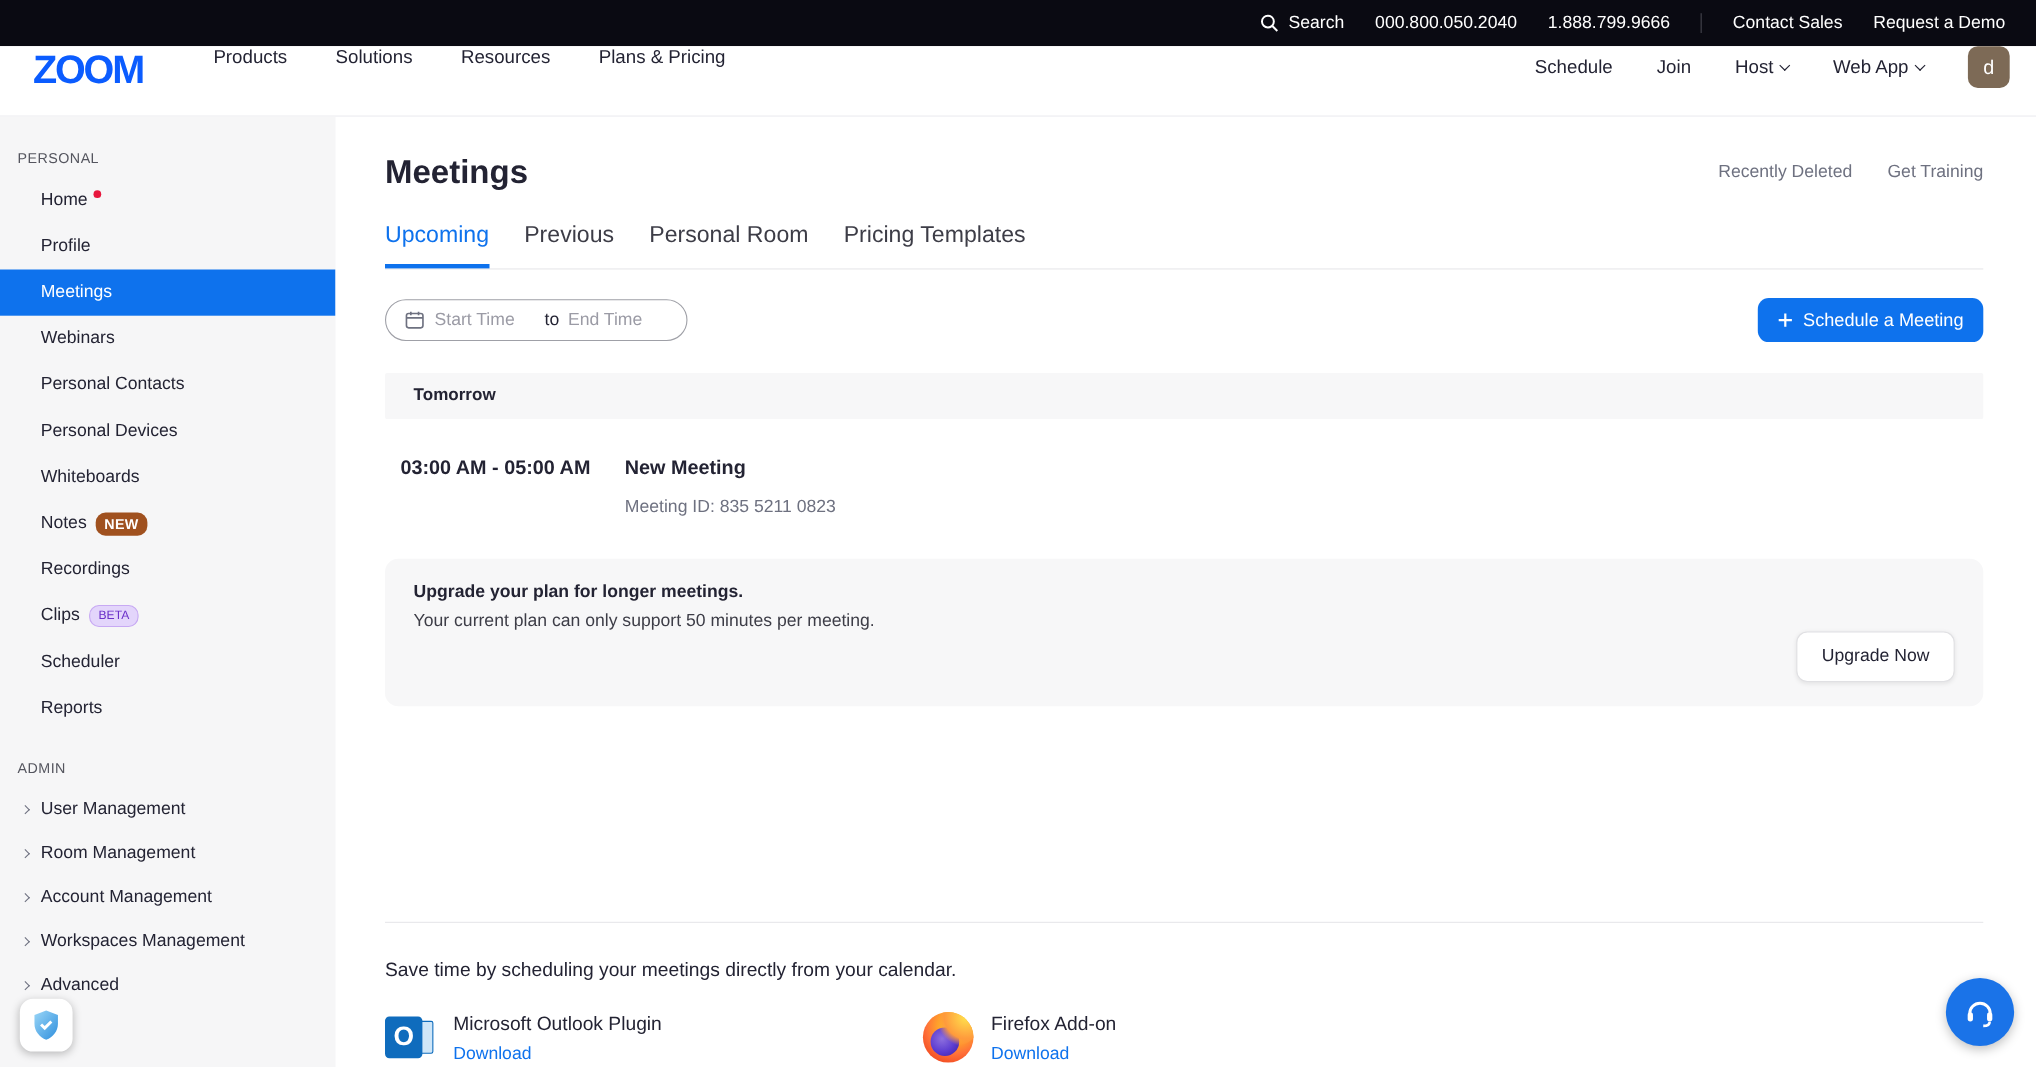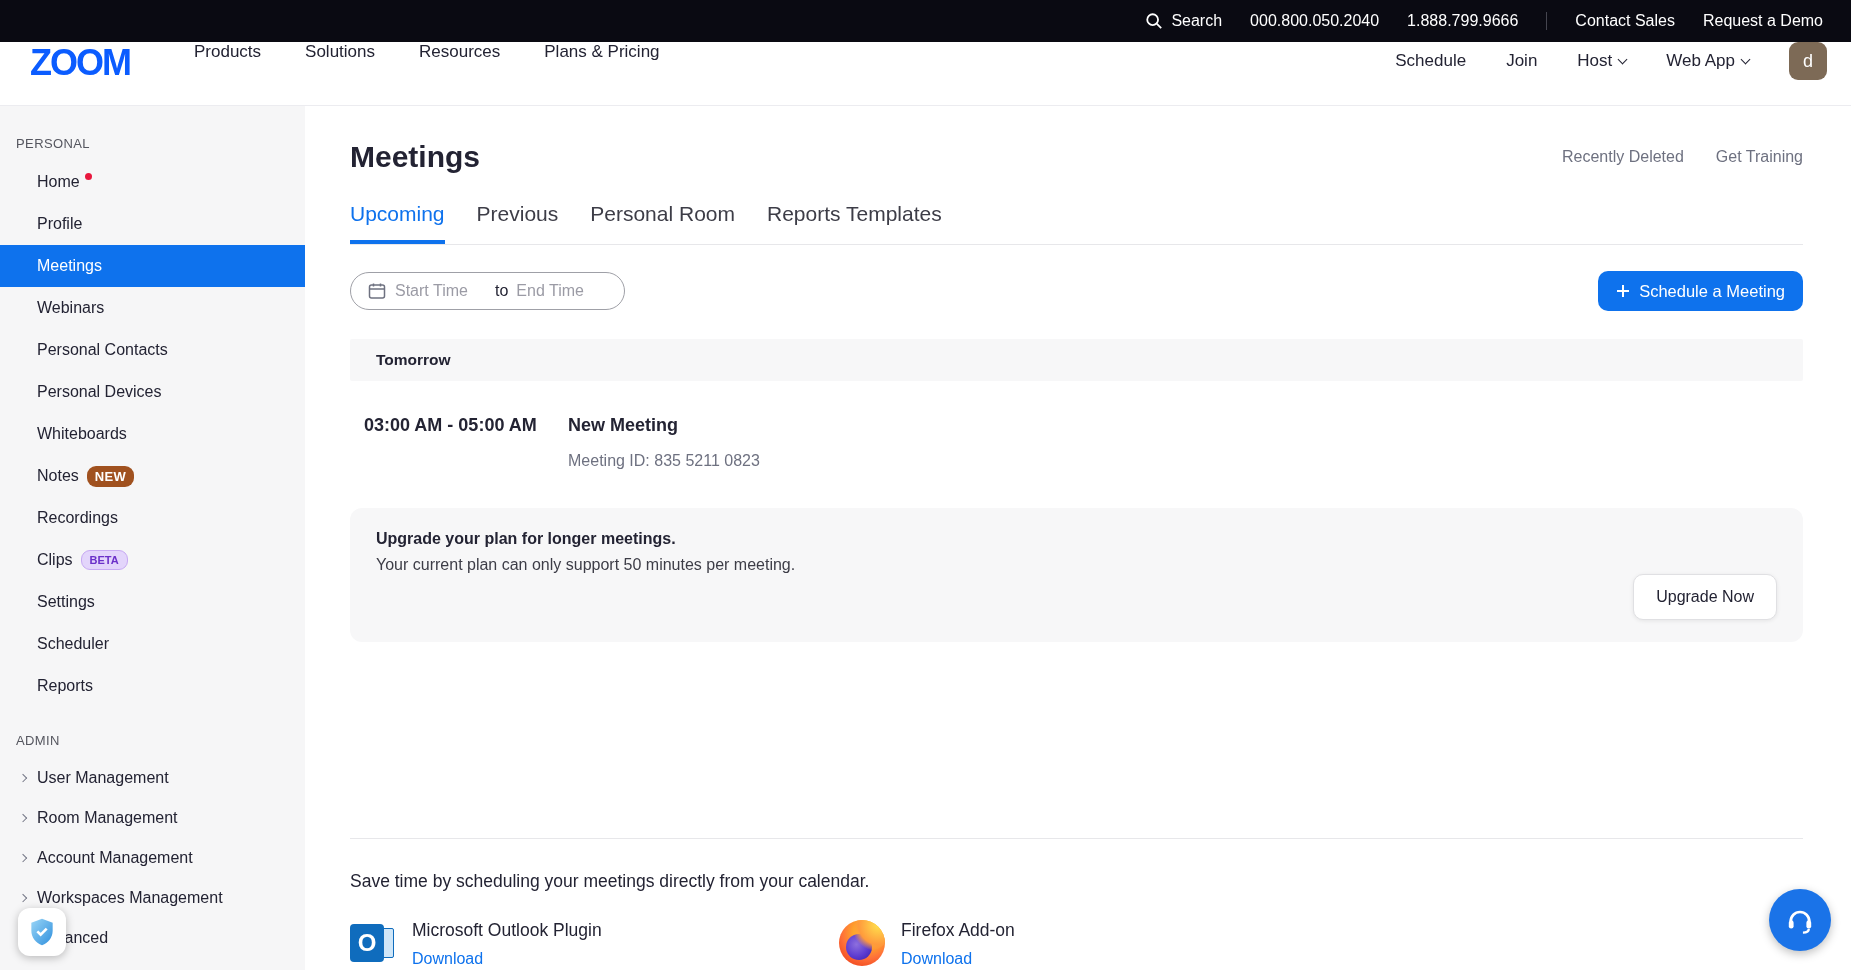--- a/index.html
+++ b/index.html
@@ -33,21 +33,21 @@
   .sidebar { width:305px; background:#f6f6f7; padding-top:30px; flex-shrink:0; overflow:hidden; }
   .side-section-label { font-size:13px; color:#55565f; padding-left:16px; margin-bottom:10px;
     letter-spacing:0.4px; }
   .side-item { height:42px; display:flex; align-items:center; padding-left:37px;
     font-size:16px; color:#232333; cursor:pointer; position:relative; }
   .side-item.selected { background:#0e72ed; color:#fff; }
   .side-item .dot { width:7px; height:7px; border-radius:50%; background:#e8173d;
     margin-left:5px; margin-bottom:12px; }
   .badge-new { background:#a0511f; color:#fff; font-size:13px; font-weight:bold;
     padding:3px 8px; border-radius:9px; margin-left:8px; letter-spacing:0.3px; }
-  .badge-beta { background:#e3d5fb; color:#6b30c9; font-size:11px; font-weight:bold;
+  .badge-beta { background:#e3d5fb; color:#6b30c9; font-size:11px; font-weight:normal;
     padding:3px 8px; border-radius:9px; margin-left:8px; border:1px solid #c7a9f3;text-align:right; }
   .admin-block { margin-top:26px; }
   .side-item.admin { height:40px; padding-left:37px; }
   .chev-right { position:absolute; left:20px; display:inline-block; border:solid #6e7180;
     border-width:0 1.5px 1.5px 0; padding:2.6px; transform:rotate(-45deg); }
 
   
   .content { flex:1; padding:0 48px 0 45px; position:relative; overflow:hidden; }
   .title-row { margin-top:34px; display:flex; align-items:center; }
   .page-title { font-size:30px; font-weight:bold; }
@@ -198,23 +198,20 @@
       <span class="badge-new">NEW</span>
     </div>
     <div class="side-item">
       <span>Recordings</span>
     </div>
     <div class="side-item">
       <span>Clips</span>
       <span class="badge-beta">BETA</span>
     </div>
     <div class="side-item">
-      <span>Settings</span>
-    </div>
-    <div class="side-item">
       <span>Scheduler</span>
     </div>
     <div class="side-item">
       <span>Reports</span>
     </div>
 
     <div class="admin-block">
       <div class="side-section-label">ADMIN</div>
 
       <div class="side-item admin">
@@ -247,21 +244,21 @@
       <div class="title-links">
         <div>Recently Deleted</div>
         <div>Get Training</div>
       </div>
     </div>
 
     <div class="tabs-row">
       <div class="tab active">Upcoming</div>
       <div class="tab">Previous</div>
       <div class="tab">Personal Room</div>
-      <div class="tab">Reports Templates</div>
+      <div class="tab">Pricing Templates</div>
     </div>
 
     <div class="filter-row">
       <div class="date-pill">
         <svg width="20" height="20" viewBox="0 0 20 20" fill="none" stroke="#6e7180" stroke-width="1.5">
           <rect x="2.5" y="4" width="15" height="13" rx="2"></rect>
           <path d="M2.5 8h15M6.5 2.5v3M13.5 2.5v3"></path>
         </svg>
         <input type="text" placeholder="Start Time" style="">
         <span class="to-label">to</span>

